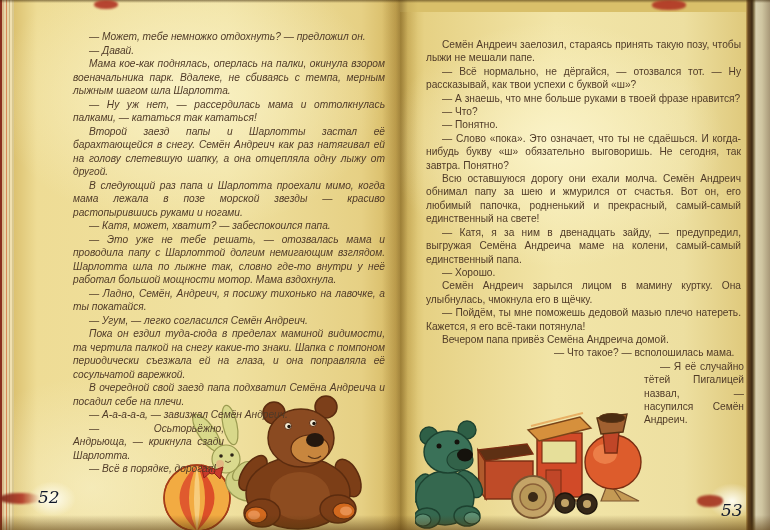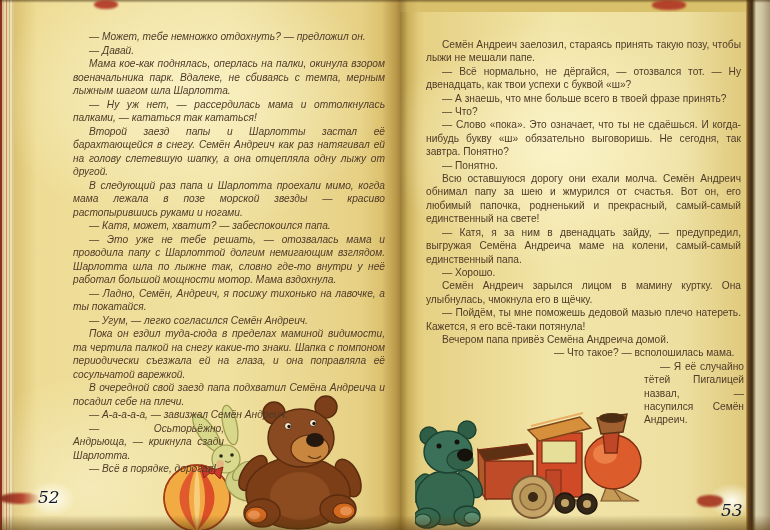--- a/index.html
+++ b/index.html
@@ -83,25 +83,25 @@
           <p>— Осьторьёжно, Андрьюща, — крикнула сзади Шарлотта.</p>
           <p>— Всё в порядке, дорогая!</p>
         </div>
     </div>
   </div>
 
   <div class="page-right">
     <div class="text-right">
       <div class="text-main">
           <p>Семён Андреич заелозил, стараясь принять такую позу, чтобы лыжи не мешали папе.</p>
-          <p>— Всё нормально, не дёргайся, — отозвался тот. — Ну двенадцать, как твои успехи с буквой «ш»?</p>
-          <p>— А знаешь, что мне больше всего в твоей фразе принять?</p>
+          <p>— Всё нормально, не дёргайся, — отозвался тот. — Ну рассказывай, как твои успехи с буквой «ш»?</p>
+          <p>— А знаешь, что мне больше руками в твоей фразе нравится?</p>
           <p>— Что?</p>
+          <p>— Понятно.</p>
           <p>— Слово «пока». Это означает, что ты не сдаёшься. И когда-нибудь букву «ш» обязательно выговоришь. Не сегодня, так завтра. Понятно?</p>
-          <p>— Понятно.</p>
           <p>Всю оставшуюся дорогу они ехали молча. Семён Андреич обнимал папу за шею и жмурился от счастья. Вот он, его любимый папочка, родненький и прекрасный, самый-самый единственный на свете!</p>
           <p>— Катя, я за ним в двенадцать зайду, — предупредил, выгружая Семёна Андреича маме на колени, самый-самый единственный папа.</p>
           <p>— Хорошо.</p>
           <p>Семён Андреич зарылся лицом в мамину куртку. Она улыбнулась, чмокнула его в щёчку.</p>
           <p>— Пойдём, ты мне поможешь дедовой мазью плечо натереть. Кажется, я его всё-таки потянула!</p>
           <p>Вечером папа привёз Семёна Андреича домой.</p>
           <p>— Что такое? — всполошилась мама.</p>
         </div>
       <div class="narrow-right">
           <p>— Я её случайно тётей Пигалицей назвал, — насупился Семён Андреич.</p>

